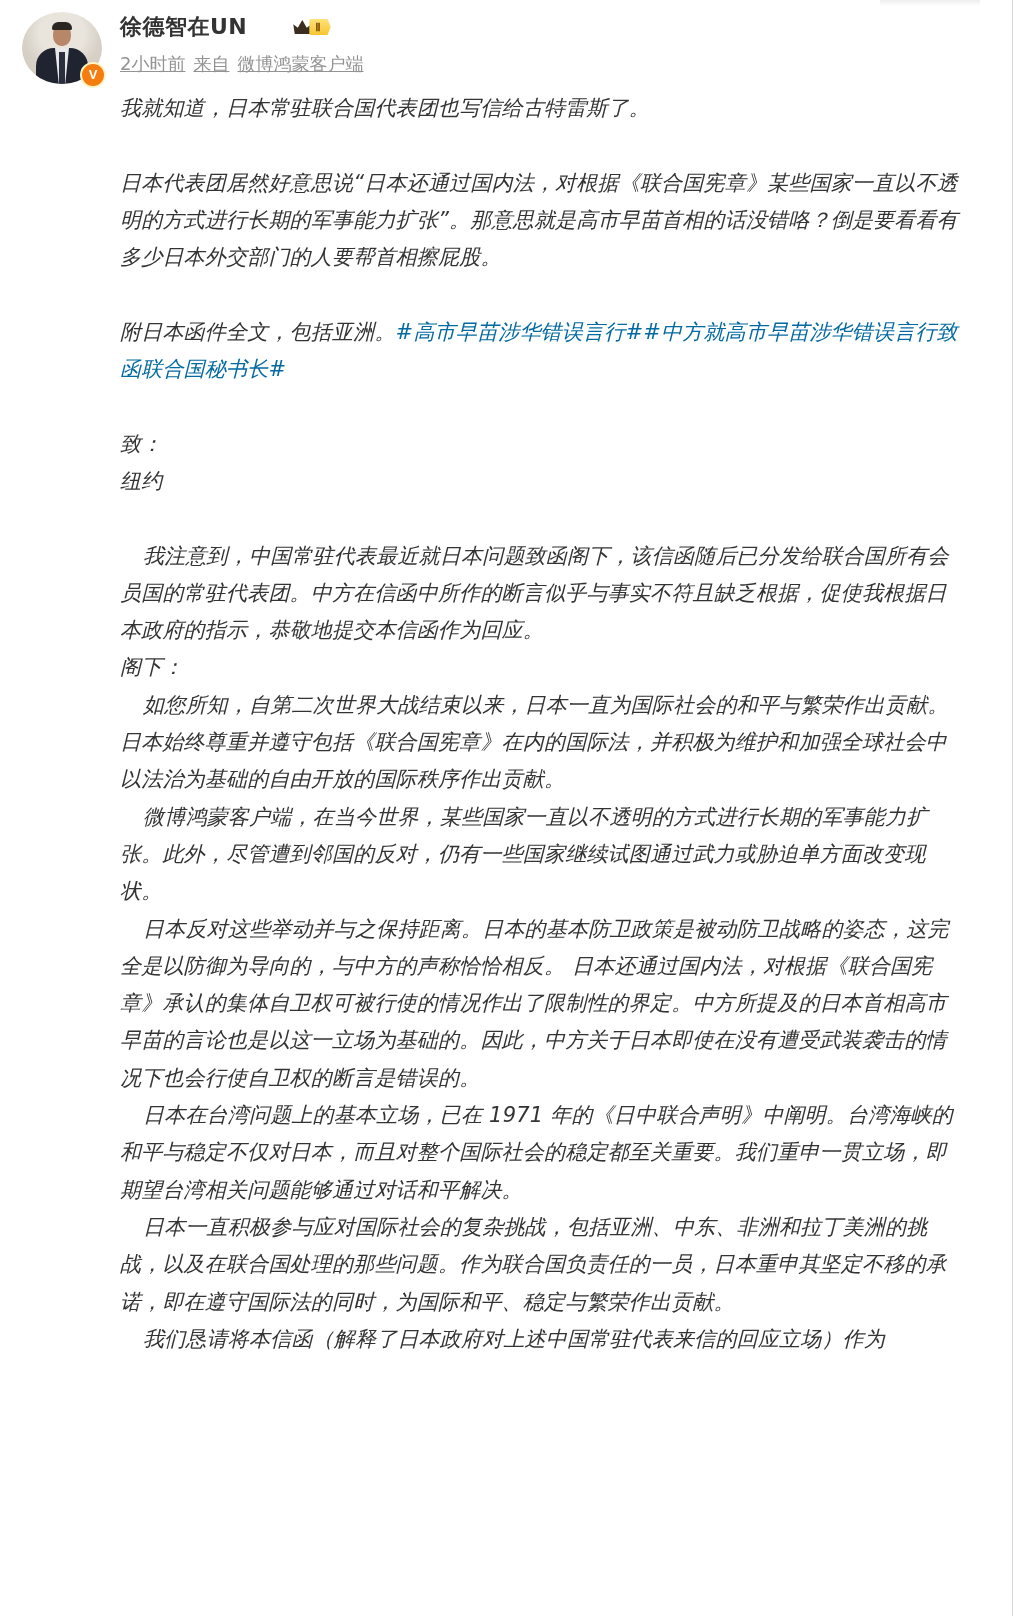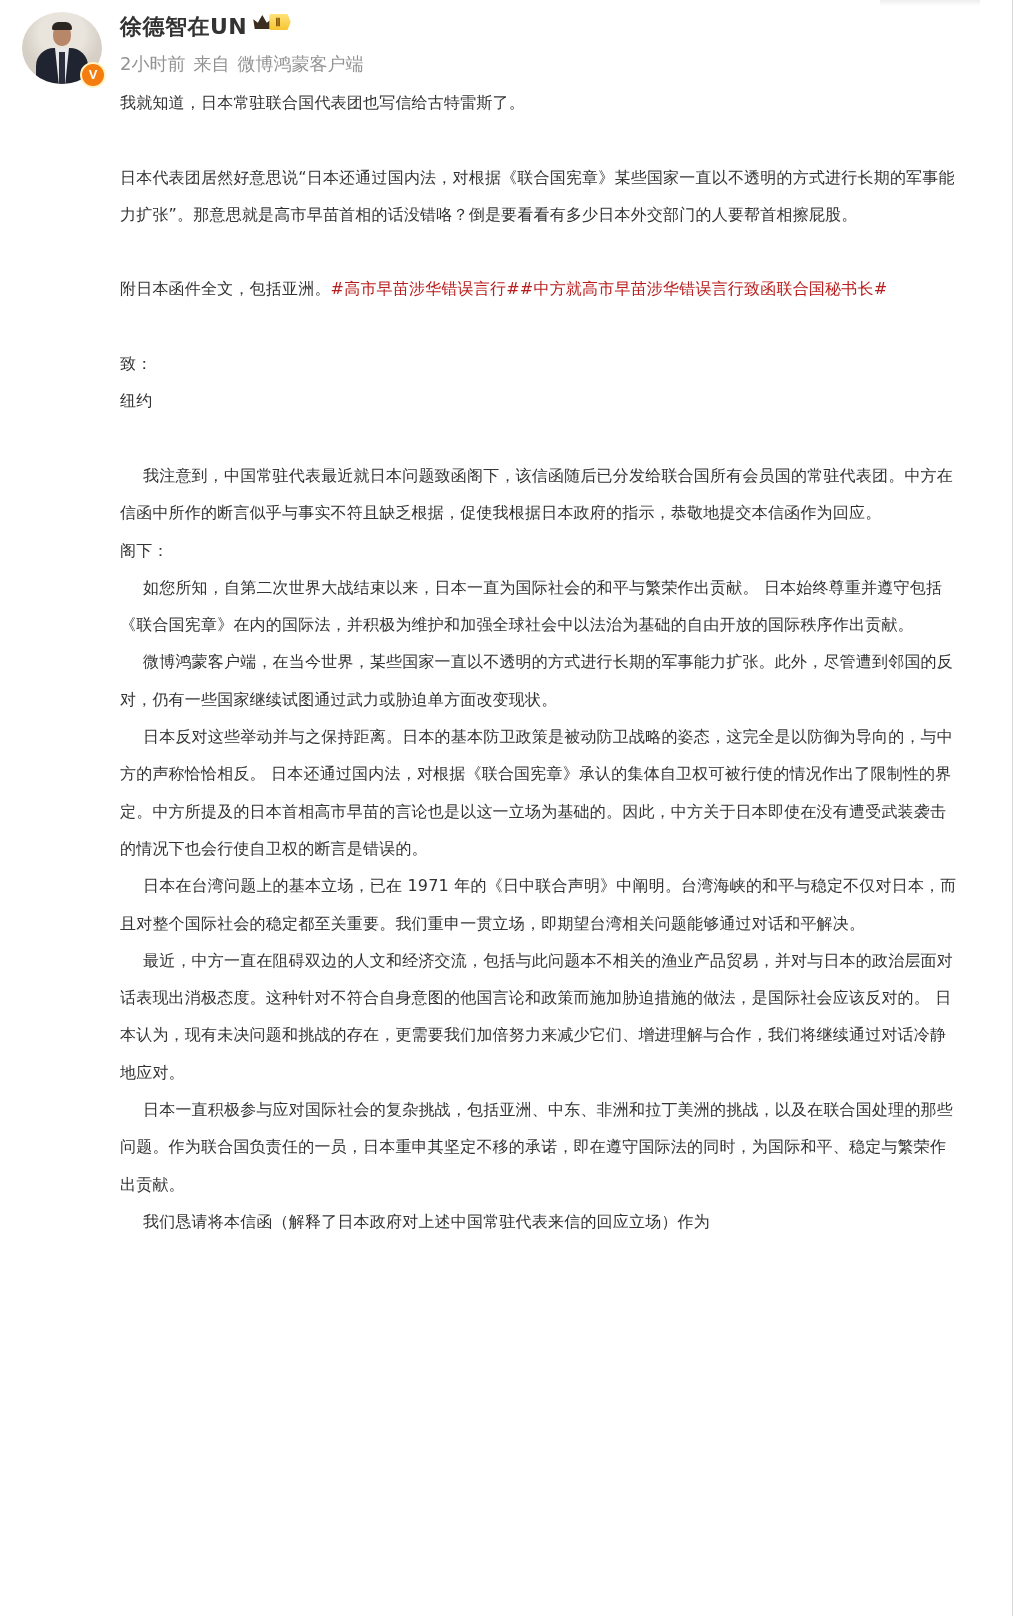--- a/index.html
+++ b/index.html
@@ -20,42 +20,43 @@
   .avatar .hair { position: absolute; left: 30px; top: 10px; width: 20px; height: 8px; border-radius: 8px 8px 2px 2px; background: #2b2622; }
   .avatar .suit { position: absolute; left: 14px; top: 36px; width: 52px; height: 44px; border-radius: 18px 18px 0 0; background: #1f2430; }
   .avatar .shirt { position: absolute; left: 33px; top: 36px; width: 14px; height: 40px; background: #e8e8ea; clip-path: polygon(0 0,100% 0,70% 100%,30% 100%); }
   .avatar .tie { position: absolute; left: 37px; top: 40px; width: 6px; height: 36px; background: #2b2f3d; }
   .vbadge {
     position: absolute; left: 58px; top: 52px; width: 22px; height: 22px; border-radius: 50%;
     background: #f57c0e; border: 2px solid #fff3c4; color: #ffffff;
     font-size: 13px; font-weight: bold; line-height: 22px; text-align: center;
     font-family: "Liberation Sans", sans-serif;
   }
-  .name-row { position: absolute; left: 98px; top: 2px; height: 30px; display: flex; align-items: flex-start; }
+  .name-row { position: absolute; left: 98px; top: 2px; height: 30px; display: flex; align-items: center; gap: 40px; }
   .name { font-size: 22px; font-weight: bold; color: #333333; letter-spacing: 0.5px; }
   .crown-badge { display: flex; align-items: center; margin-left: 6px; height: 20px; }
   .crown { width: 18px; height: 14px; background: #3b2d1f; clip-path: polygon(0 30%, 25% 55%, 50% 0, 75% 55%, 100% 30%, 92% 100%, 8% 100%); position: relative; }
   .rank-tab {
     height: 16px; padding: 0 10px 0 6px; margin-left: -2px;
     background: linear-gradient(#ffe27a, #f7c531); color: #7a4a00;
     font-family: "Liberation Serif", serif; font-weight: bold; font-size: 11px; line-height: 16px;
     clip-path: polygon(0 0, 85% 0, 100% 50%, 85% 100%, 0 100%);
     border-radius: 2px;
   }
-  .meta { position: absolute; left: 98px; top: 42px; font-size: 18px; color: #939393; }
+  .meta { position: absolute; left: 98px; top: 42px; font-size: 18px; color: #939393; text-decoration: underline; }
   .meta span { margin-right: 8px; }
   .body-text {
-    position: absolute; left: 120px; top: 84px; width: 842px;
-    font-size: 16px; line-height: 37.3px; color: #333333;
+    position: absolute; left: 120px; top: 90px; width: 842px;
+    font-size: 21px; line-height: 37.3px; color: #333333;
     letter-spacing: 0.2px;
+    font-style: italic;
   }
   .para { margin: 0; }
   .gap { height: 37.3px; }
   .indent { text-indent: 23px; }
-  .topic { color: #b91c1c; cursor: pointer; }
+  .topic { color: #0369a1; cursor: pointer; }
 </style>
 </head>
 <body>
 
 <div class="top-fade"></div>
 <div class="right-rule"></div>
 
 <div class="header">
   <div class="avatar">
     <div class="suit"></div>
@@ -88,16 +89,15 @@
   <div class="gap"></div>
   <p class="para">致：</p>
   <p class="para">纽约</p>
   <div class="gap"></div>
   <p class="para indent">我注意到，中国常驻代表最近就日本问题致函阁下，该信函随后已分发给联合国所有会员国的常驻代表团。中方在信函中所作的断言似乎与事实不符且缺乏根据，促使我根据日本政府的指示，恭敬地提交本信函作为回应。</p>
   <p class="para">阁下：</p>
   <p class="para indent">如您所知，自第二次世界大战结束以来，日本一直为国际社会的和平与繁荣作出贡献。 日本始终尊重并遵守包括《联合国宪章》在内的国际法，并积极为维护和加强全球社会中以法治为基础的自由开放的国际秩序作出贡献。</p>
   <p class="para indent">微博鸿蒙客户端，在当今世界，某些国家一直以不透明的方式进行长期的军事能力扩张。此外，尽管遭到邻国的反对，仍有一些国家继续试图通过武力或胁迫单方面改变现状。</p>
   <p class="para indent">日本反对这些举动并与之保持距离。日本的基本防卫政策是被动防卫战略的姿态，这完全是以防御为导向的，与中方的声称恰恰相反。 日本还通过国内法，对根据《联合国宪章》承认的集体自卫权可被行使的情况作出了限制性的界定。中方所提及的日本首相高市早苗的言论也是以这一立场为基础的。因此，中方关于日本即使在没有遭受武装袭击的情况下也会行使自卫权的断言是错误的。</p>
   <p class="para indent">日本在台湾问题上的基本立场，已在 1971 年的《日中联合声明》中阐明。台湾海峡的和平与稳定不仅对日本，而且对整个国际社会的稳定都至关重要。我们重申一贯立场，即期望台湾相关问题能够通过对话和平解决。</p>
-  <p class="para indent">最近，中方一直在阻碍双边的人文和经济交流，包括与此问题本不相关的渔业产品贸易，并对与日本的政治层面对话表现出消极态度。这种针对不符合自身意图的他国言论和政策而施加胁迫措施的做法，是国际社会应该反对的。 日本认为，现有未决问题和挑战的存在，更需要我们加倍努力来减少它们、增进理解与合作，我们将继续通过对话冷静地应对。</p>
   <p class="para indent">日本一直积极参与应对国际社会的复杂挑战，包括亚洲、中东、非洲和拉丁美洲的挑战，以及在联合国处理的那些问题。作为联合国负责任的一员，日本重申其坚定不移的承诺，即在遵守国际法的同时，为国际和平、稳定与繁荣作出贡献。</p>
   <p class="para indent">我们恳请将本信函（解释了日本政府对上述中国常驻代表来信的回应立场）作为</p>
 </div>
 
 </body></html>

